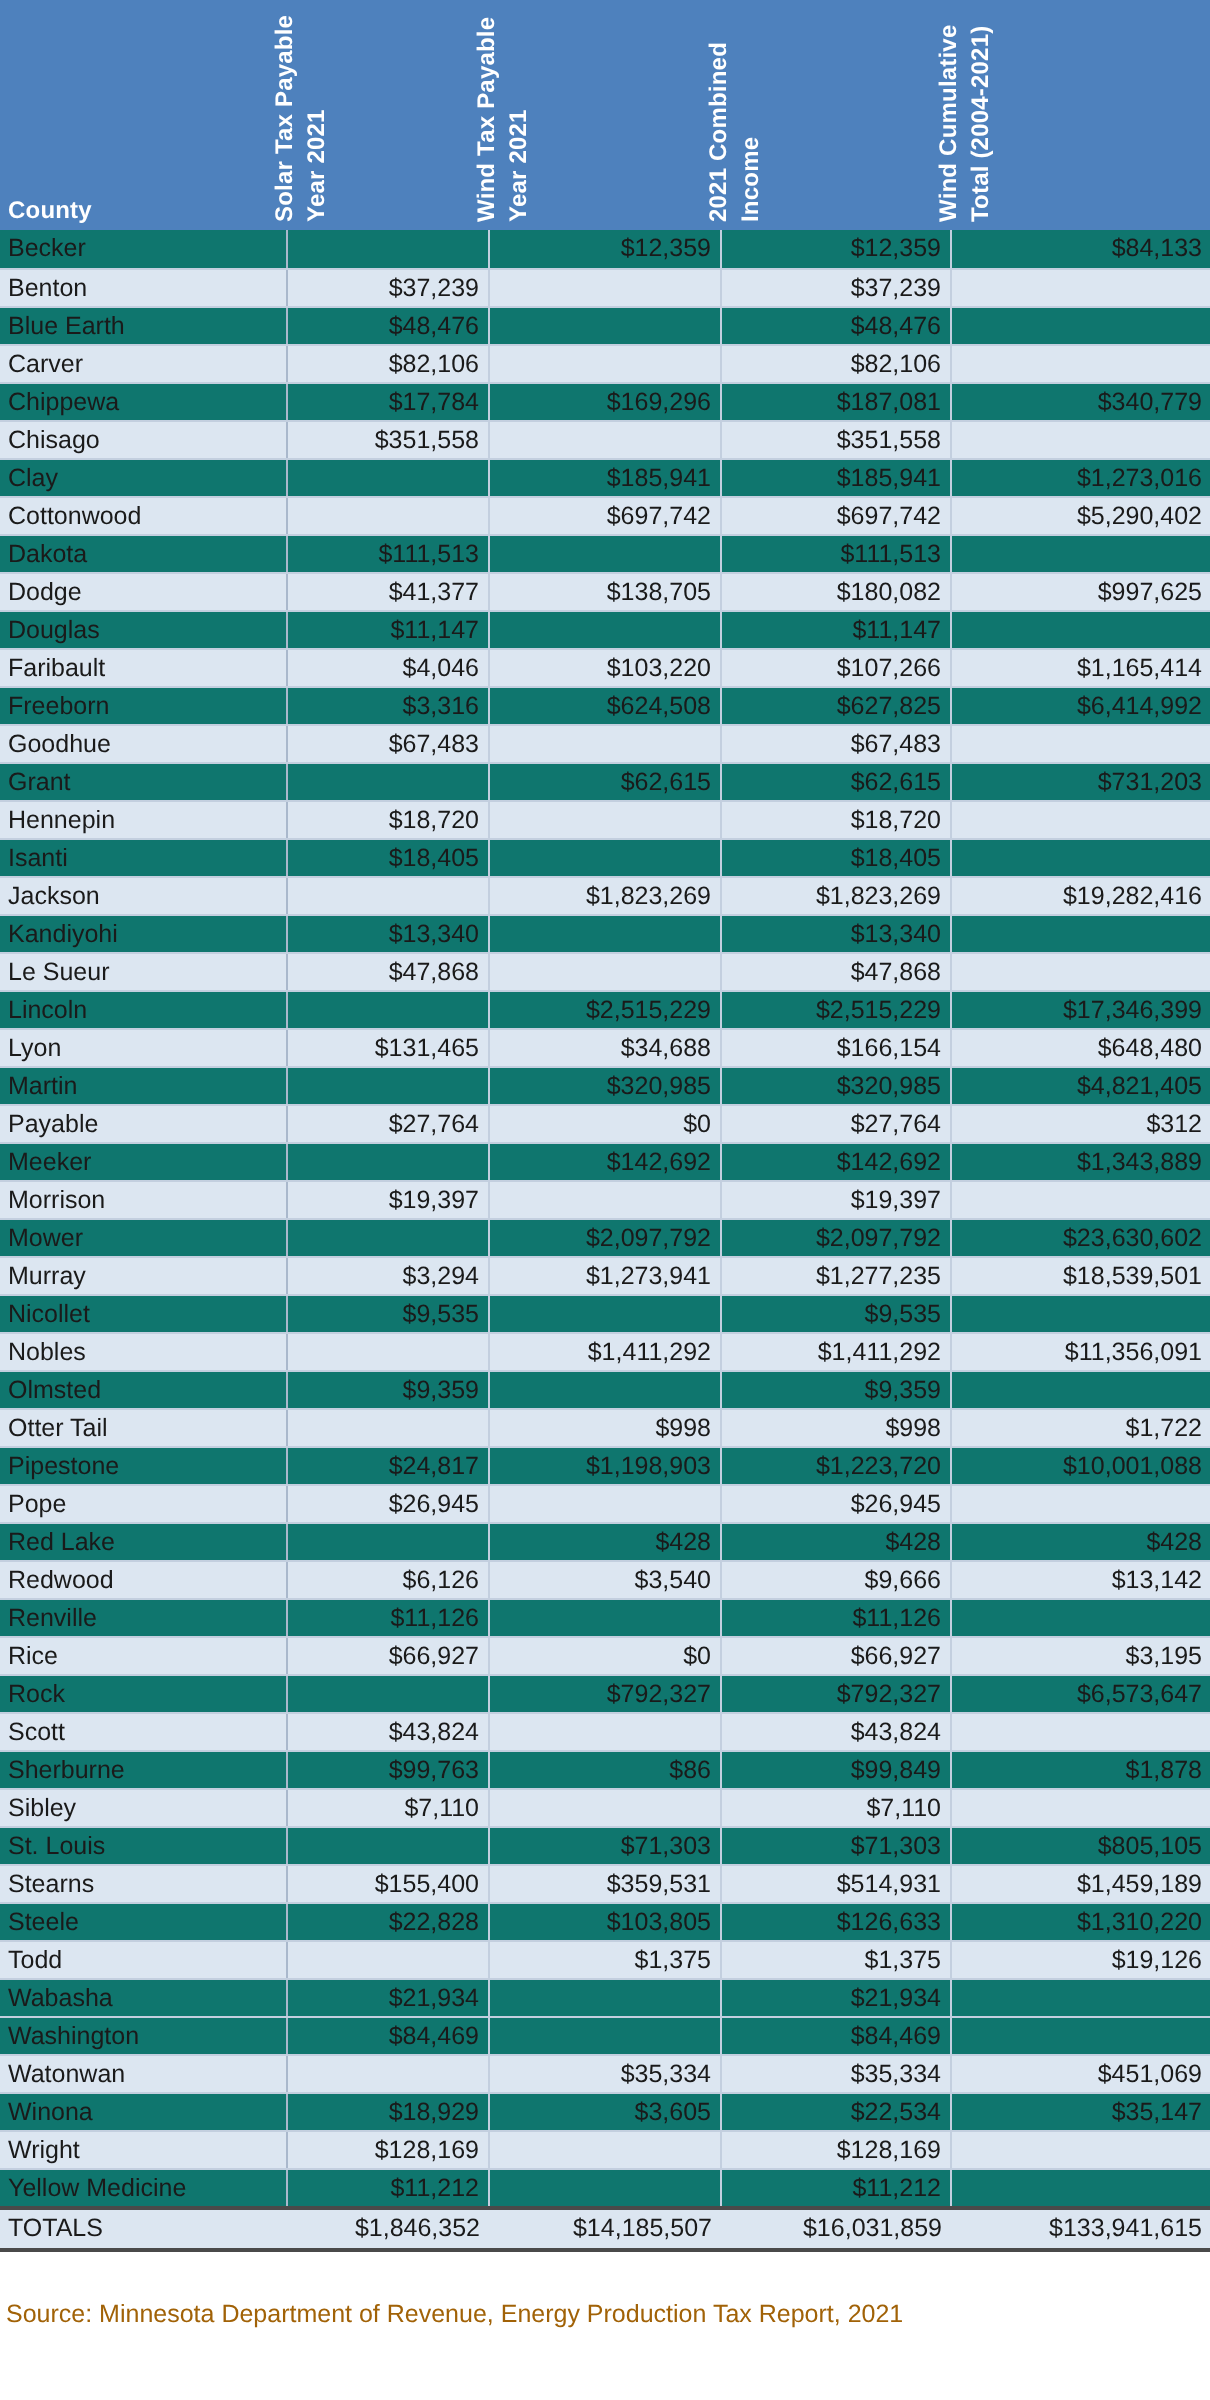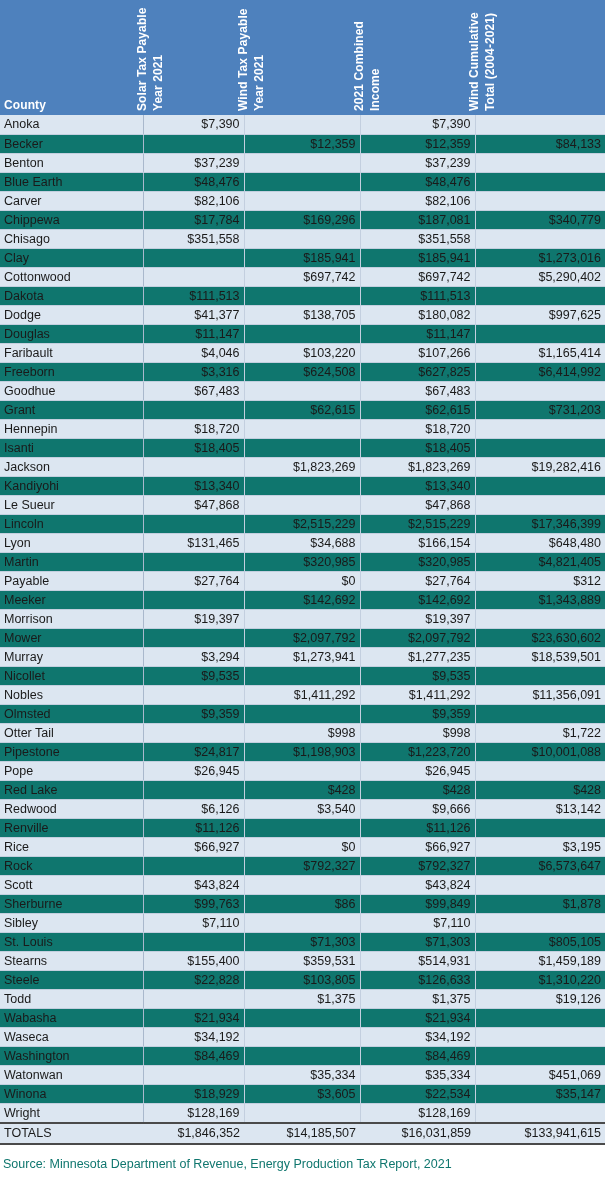--- a/index.html
+++ b/index.html
@@ -120,23 +120,23 @@
     font-size: 12.5px;
     height: 21px;
     line-height: 19px;
   }
   tr.totals-row td.county-cell {
     border-right: none;
     text-align: left;
   }
   
   .source-note {
-    padding: 12px 2px 0 3px;
+    padding: 24px 2px 0 3px;
     font-size: 12.5px;
-    color: #0f766e;
+    color: #a16207;
     font-family: "Liberation Sans", sans-serif;
     white-space: nowrap;
   }
 </style>
 </head>
 <body>
 
 <div id="table-wrap">
   <table class="tax-table">
     <colgroup>
@@ -171,27 +171,20 @@
         </th>
         <th class="vert-head">
           <span class="vert-inner">
             <span class="vert-text two-line" style="left:6px;">Wind Cumulative</span>
             <span class="vert-text two-line" style="left:22px;">Total (2004-2021)</span>
           </span>
         </th>
       </tr>
     </thead>
     <tbody id="table-body">
-        <tr class="odd-row">
-          <td class="county-cell">Anoka</td>
-          <td class="num">$7,390</td>
-          <td class="num"></td>
-          <td class="num">$7,390</td>
-          <td class="num last-col"></td>
-        </tr>
         <tr class="even-row">
           <td class="county-cell">Becker</td>
           <td class="num"></td>
           <td class="num">$12,359</td>
           <td class="num">$12,359</td>
           <td class="num last-col">$84,133</td>
         </tr>
         <tr class="odd-row">
           <td class="county-cell">Benton</td>
           <td class="num">$37,239</td>
@@ -507,27 +500,20 @@
           <td class="num">$1,375</td>
           <td class="num last-col">$19,126</td>
         </tr>
         <tr class="even-row">
           <td class="county-cell">Wabasha</td>
           <td class="num">$21,934</td>
           <td class="num"></td>
           <td class="num">$21,934</td>
           <td class="num last-col"></td>
         </tr>
-        <tr class="odd-row">
-          <td class="county-cell">Waseca</td>
-          <td class="num">$34,192</td>
-          <td class="num"></td>
-          <td class="num">$34,192</td>
-          <td class="num last-col"></td>
-        </tr>
         <tr class="even-row">
           <td class="county-cell">Washington</td>
           <td class="num">$84,469</td>
           <td class="num"></td>
           <td class="num">$84,469</td>
           <td class="num last-col"></td>
         </tr>
         <tr class="odd-row">
           <td class="county-cell">Watonwan</td>
           <td class="num"></td>
@@ -540,20 +526,27 @@
           <td class="num">$18,929</td>
           <td class="num">$3,605</td>
           <td class="num">$22,534</td>
           <td class="num last-col">$35,147</td>
         </tr>
         <tr class="odd-row">
           <td class="county-cell">Wright</td>
           <td class="num">$128,169</td>
           <td class="num"></td>
           <td class="num">$128,169</td>
+          <td class="num last-col"></td>
+        </tr>
+        <tr class="even-row">
+          <td class="county-cell">Yellow Medicine</td>
+          <td class="num">$11,212</td>
+          <td class="num"></td>
+          <td class="num">$11,212</td>
           <td class="num last-col"></td>
         </tr>
         <tr class="totals-row">
           <td class="county-cell">TOTALS</td>
           <td class="num">$1,846,352</td>
           <td class="num">$14,185,507</td>
           <td class="num">$16,031,859</td>
           <td class="num last-col">$133,941,615</td>
         </tr>
       </tbody>

